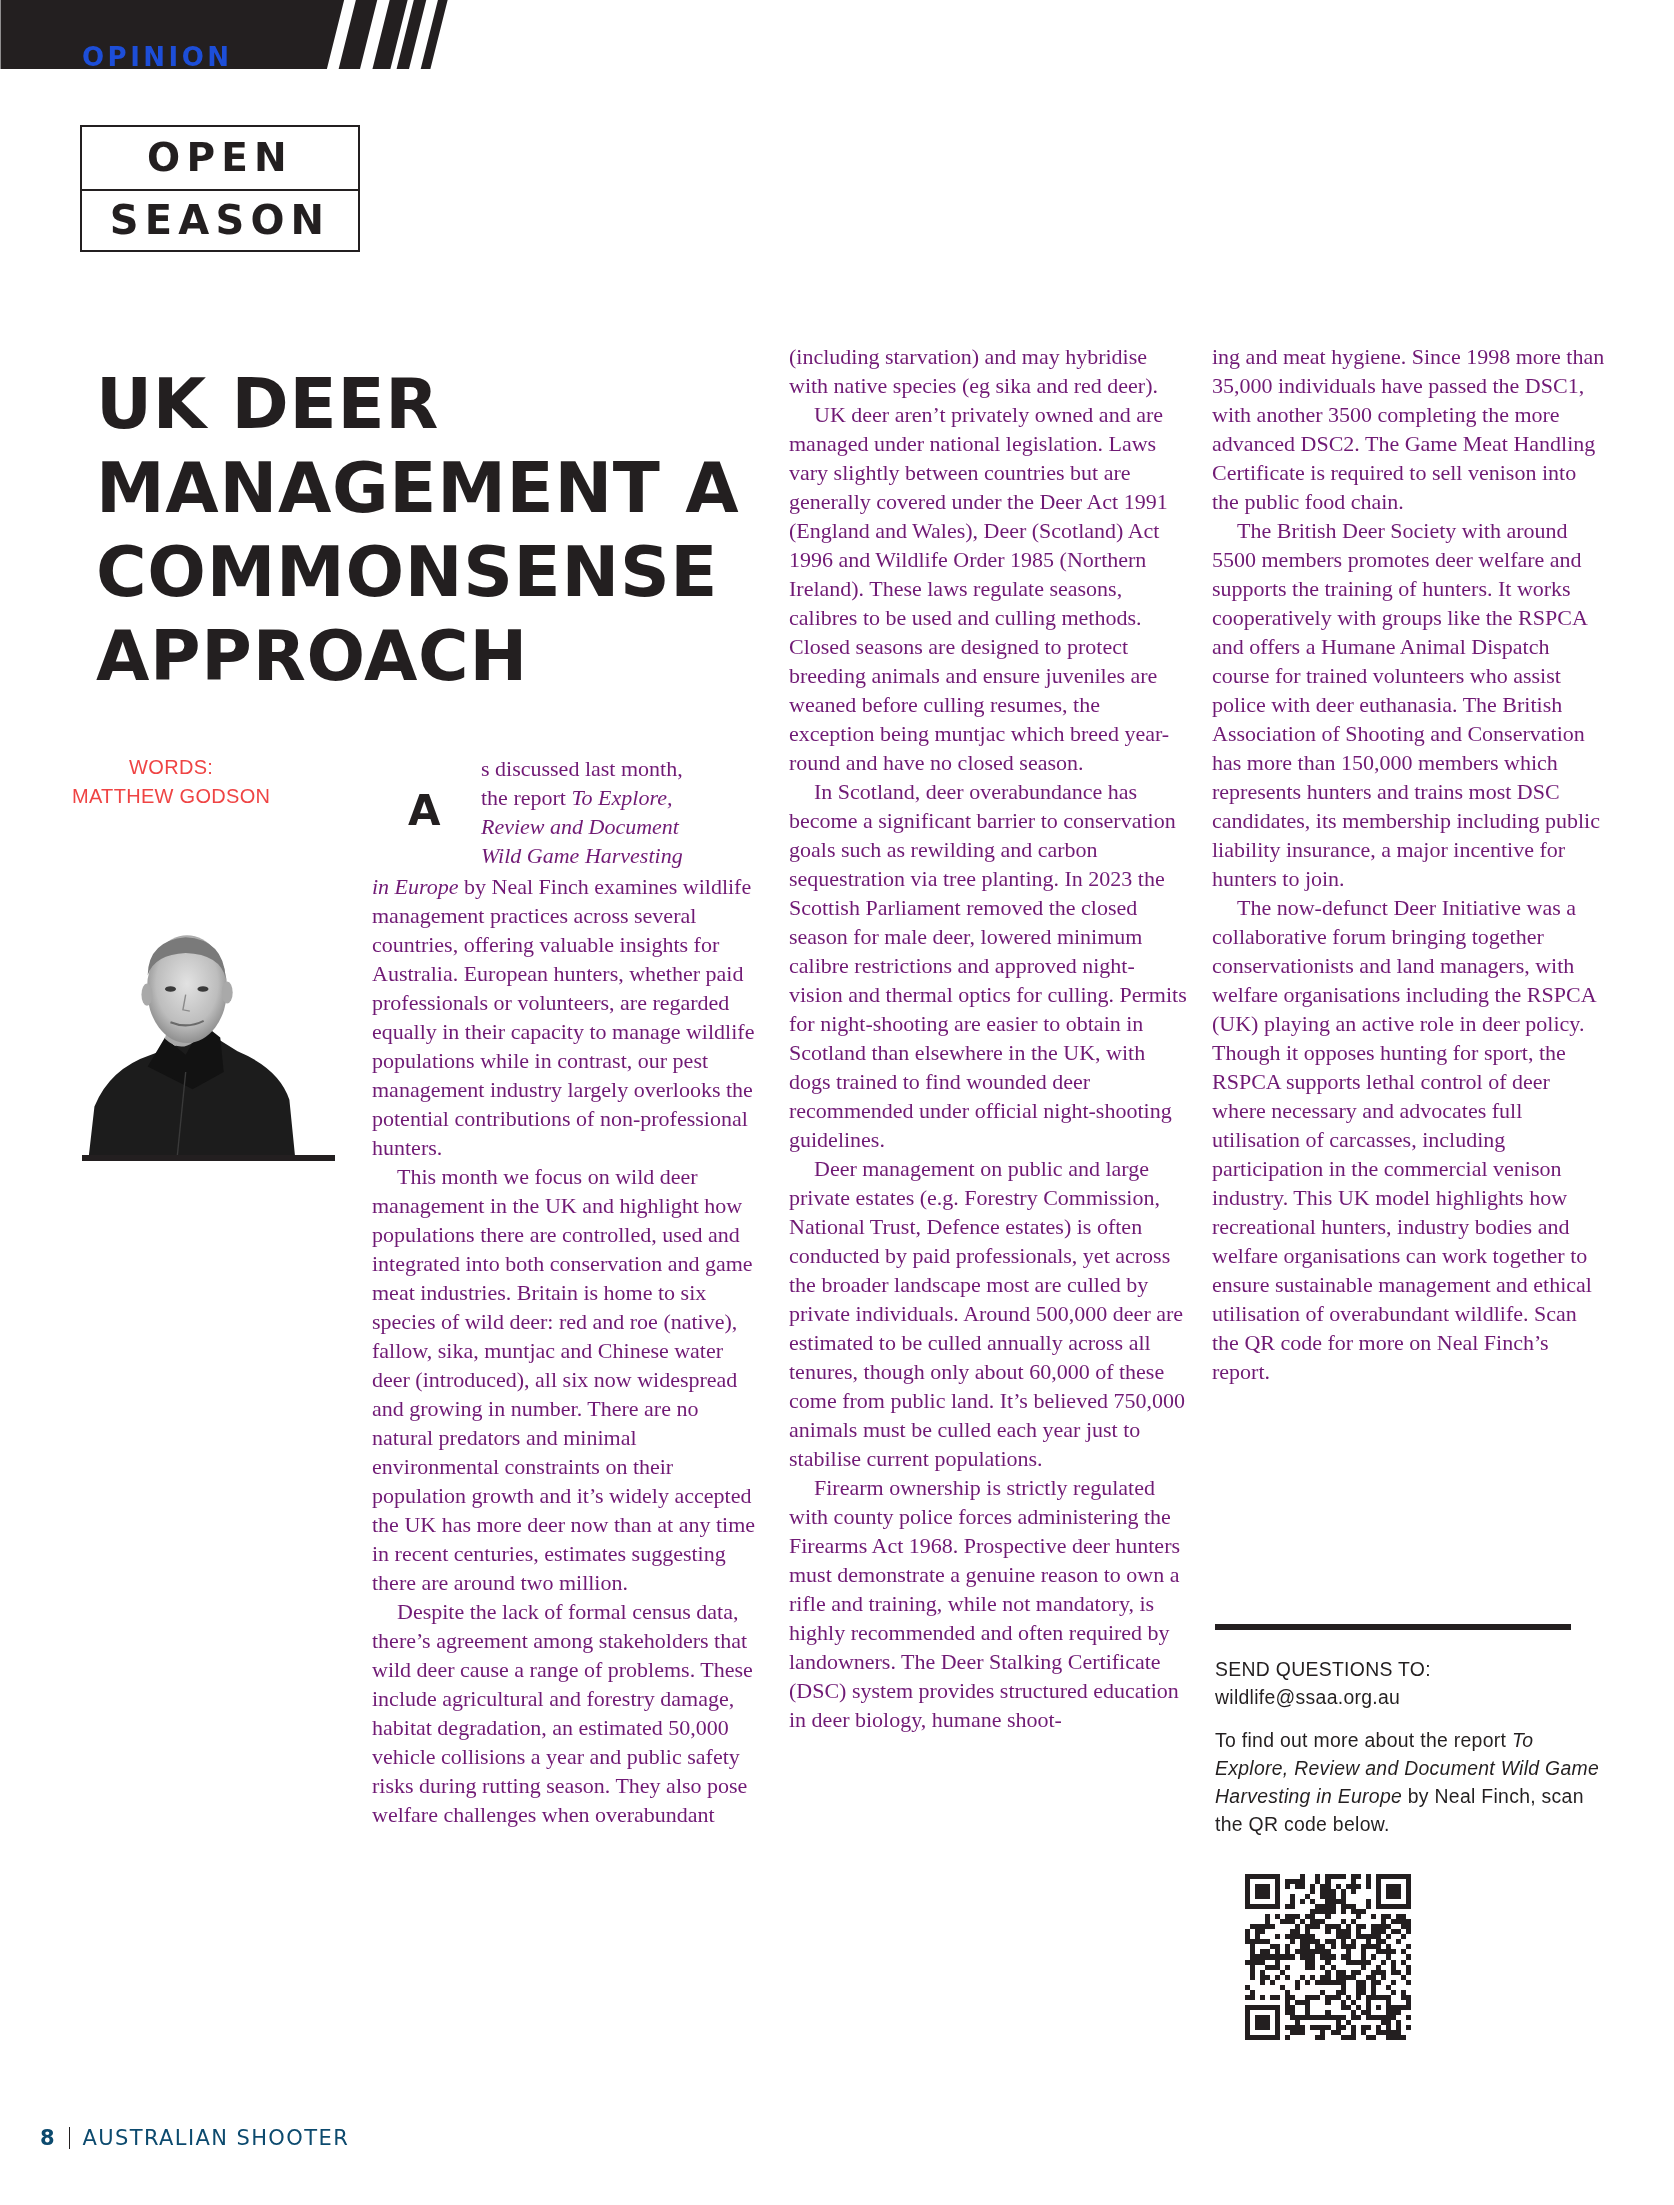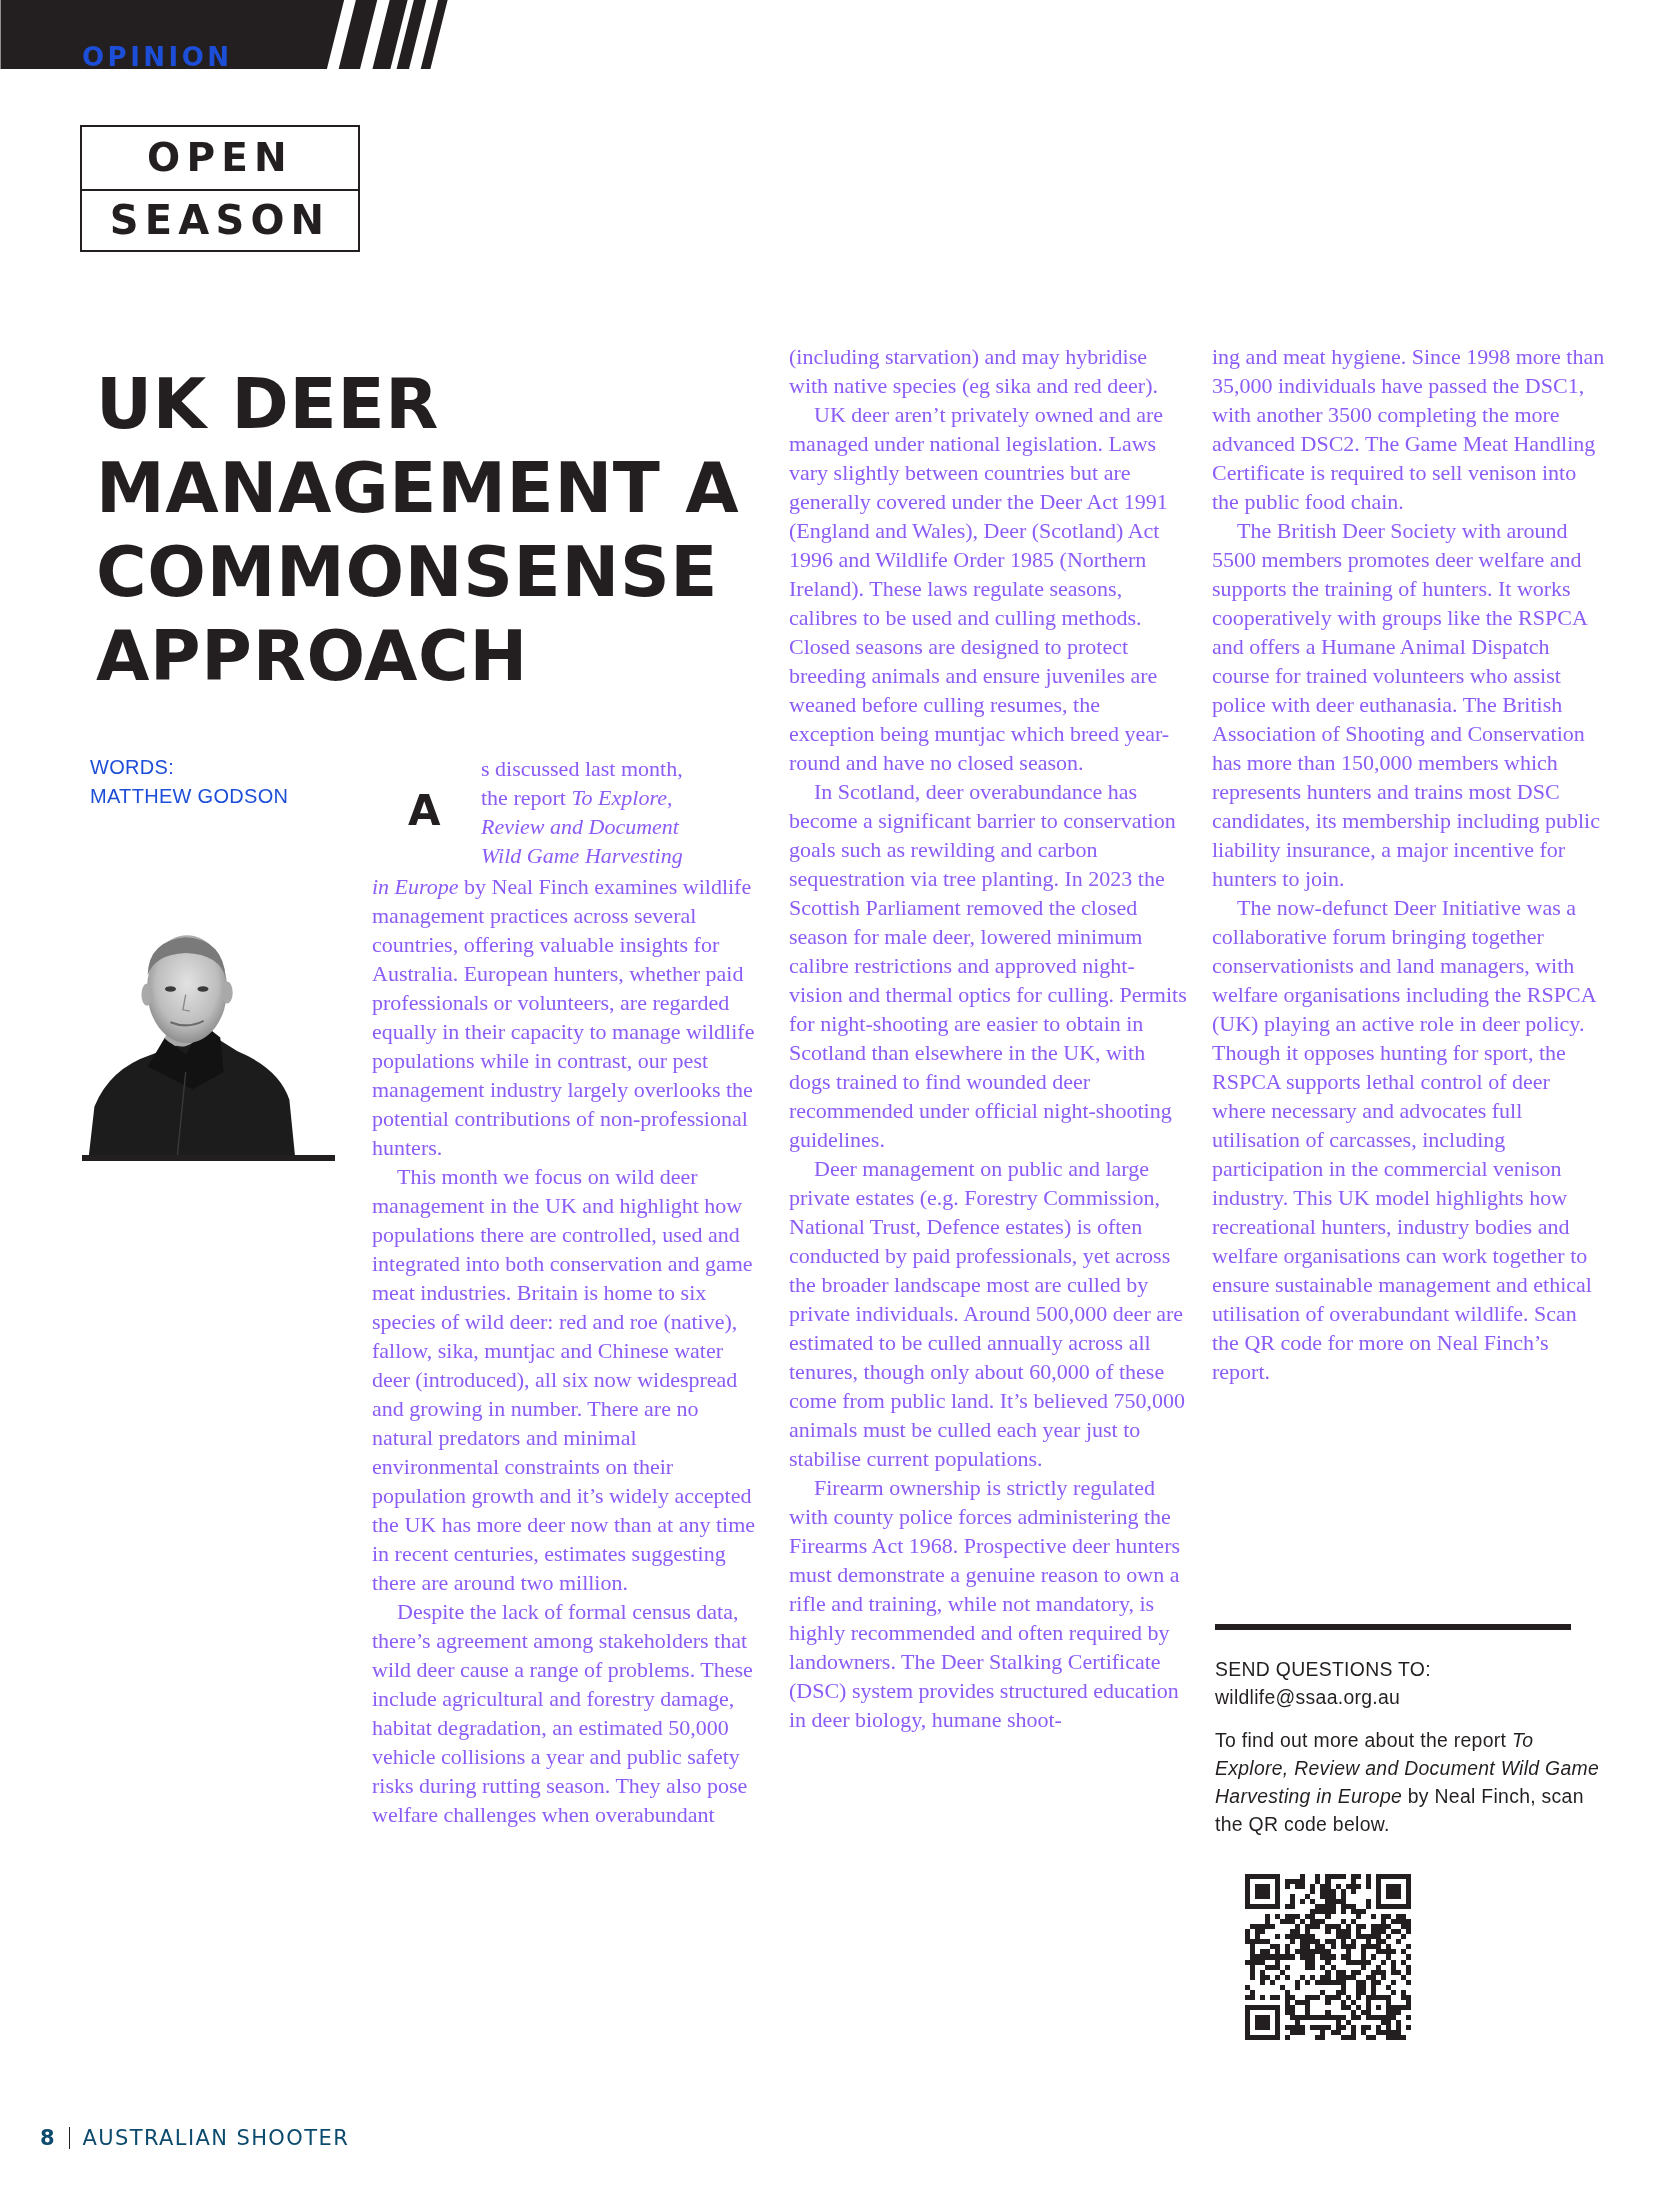--- a/index.html
+++ b/index.html
@@ -18,29 +18,29 @@
     font-weight:bold; color:#231f20; letter-spacing:6.2px; }
   .os-top { top:0; height:62px; line-height:62px; font-size:39px; border-bottom:2.8px solid #231f20; }
   .os-bot { top:64px; height:59px; line-height:59px; font-size:40px; }
 
   
   .headline { left:80px; top:346px; width:692px; font-family:"DejaVu Sans", sans-serif; font-weight:bold;
     font-size:69px; line-height:84px; letter-spacing:0.7px; color:#231f20; }
   .headline div { white-space:nowrap; }
 
   
-  .byline { left:90px; top:753px; font-family:"Liberation Sans", sans-serif; font-size:20px;
-    line-height:29px; color:#1d4ed8; font-weight:normal; letter-spacing:0.3px; }
+  .byline { left:72px; top:753px; font-family:"Liberation Sans", sans-serif; font-size:20px;
+    line-height:29px; color:#ef4444; font-weight:normal; letter-spacing:0.3px;text-align:center; }
 
   
   .photo { left:82px; top:913px; width:253px; height:242px; overflow:hidden; }
   .photo-rule { left:82px; top:1155px; width:253px; height:5.5px; background:#231f20; }
 
   
-  .col { font-family:"Liberation Serif", serif; font-size:22px; line-height:29px; color:#8b5cf6; }
+  .col { font-family:"Liberation Serif", serif; font-size:22px; line-height:29px; color:#701a75; }
   .col p { margin:0; }
   .col p.ind { text-indent:25px; }
   .col .line { white-space:nowrap; display:block; }
   .col1 { left:372px; top:754px; width:387px; }
   .col2 { left:789px; top:342px; width:398px; }
   .col3 { left:1212px; top:342px; width:394px; }
   .dropcap { left:408px; top:790px; font-family:"DejaVu Sans", sans-serif; font-weight:bold; font-size:42px;
     line-height:42px; color:#231f20; }
   .col1-first { left:481px; top:754px; width:277px; }
 

